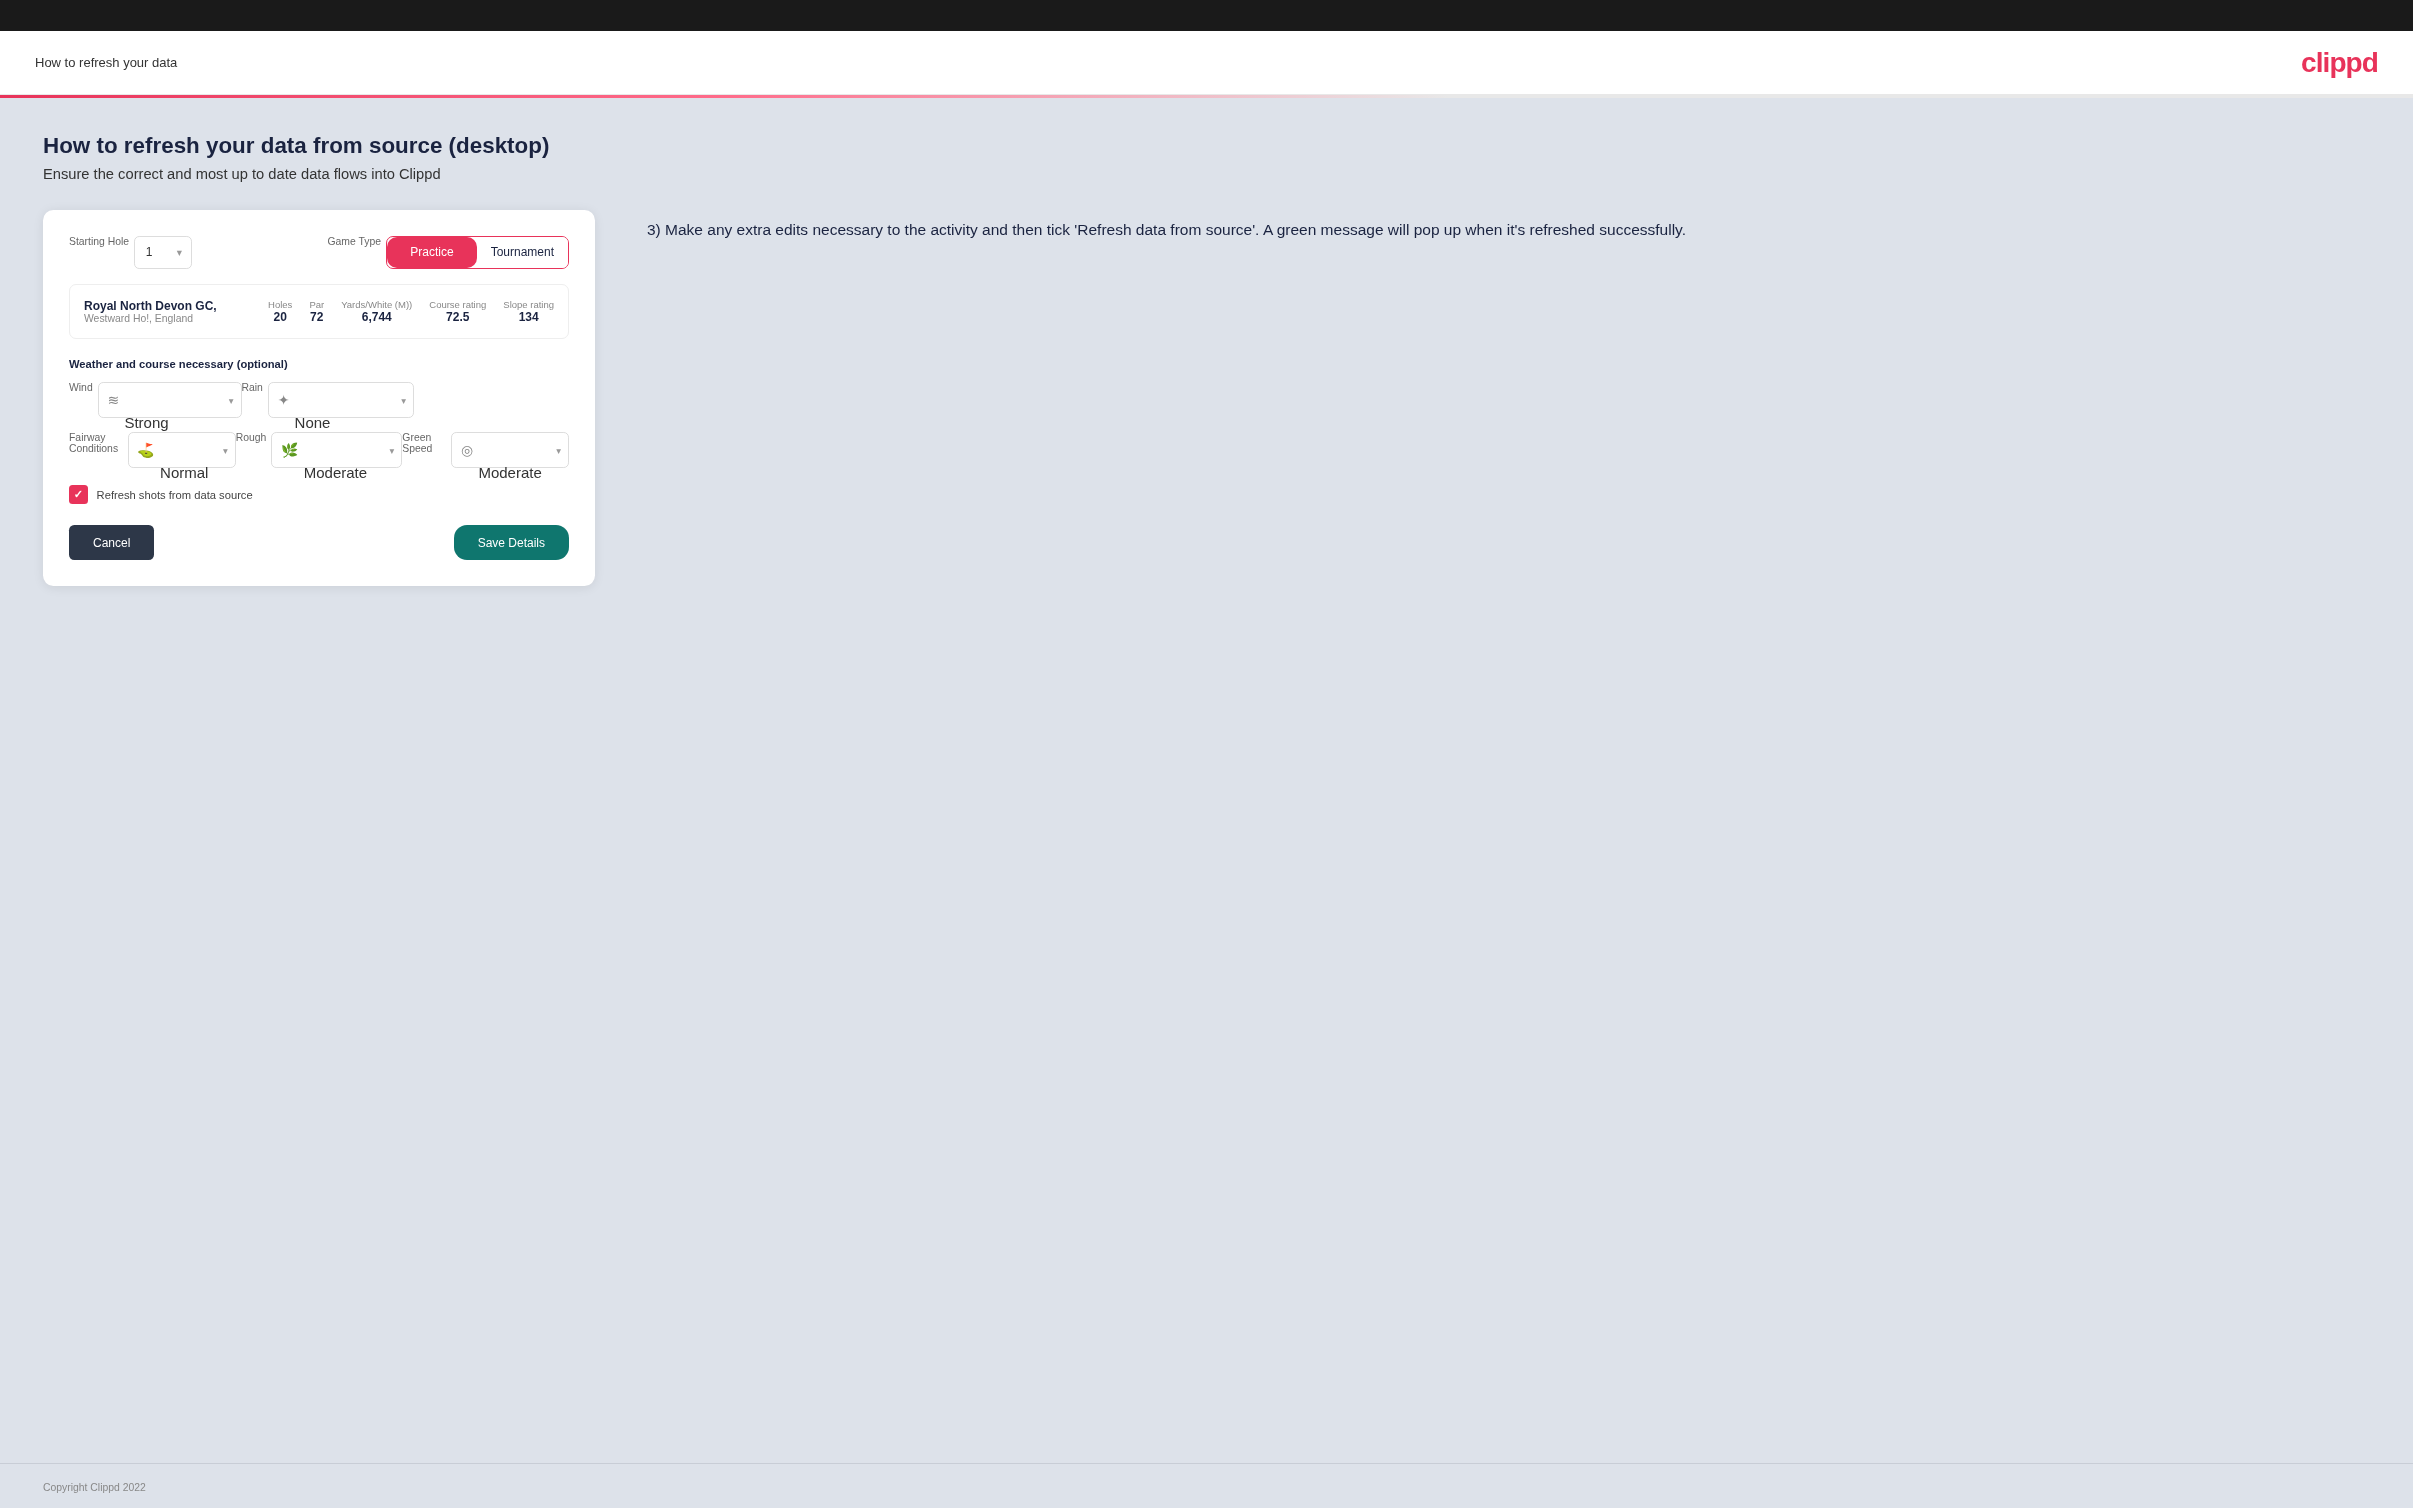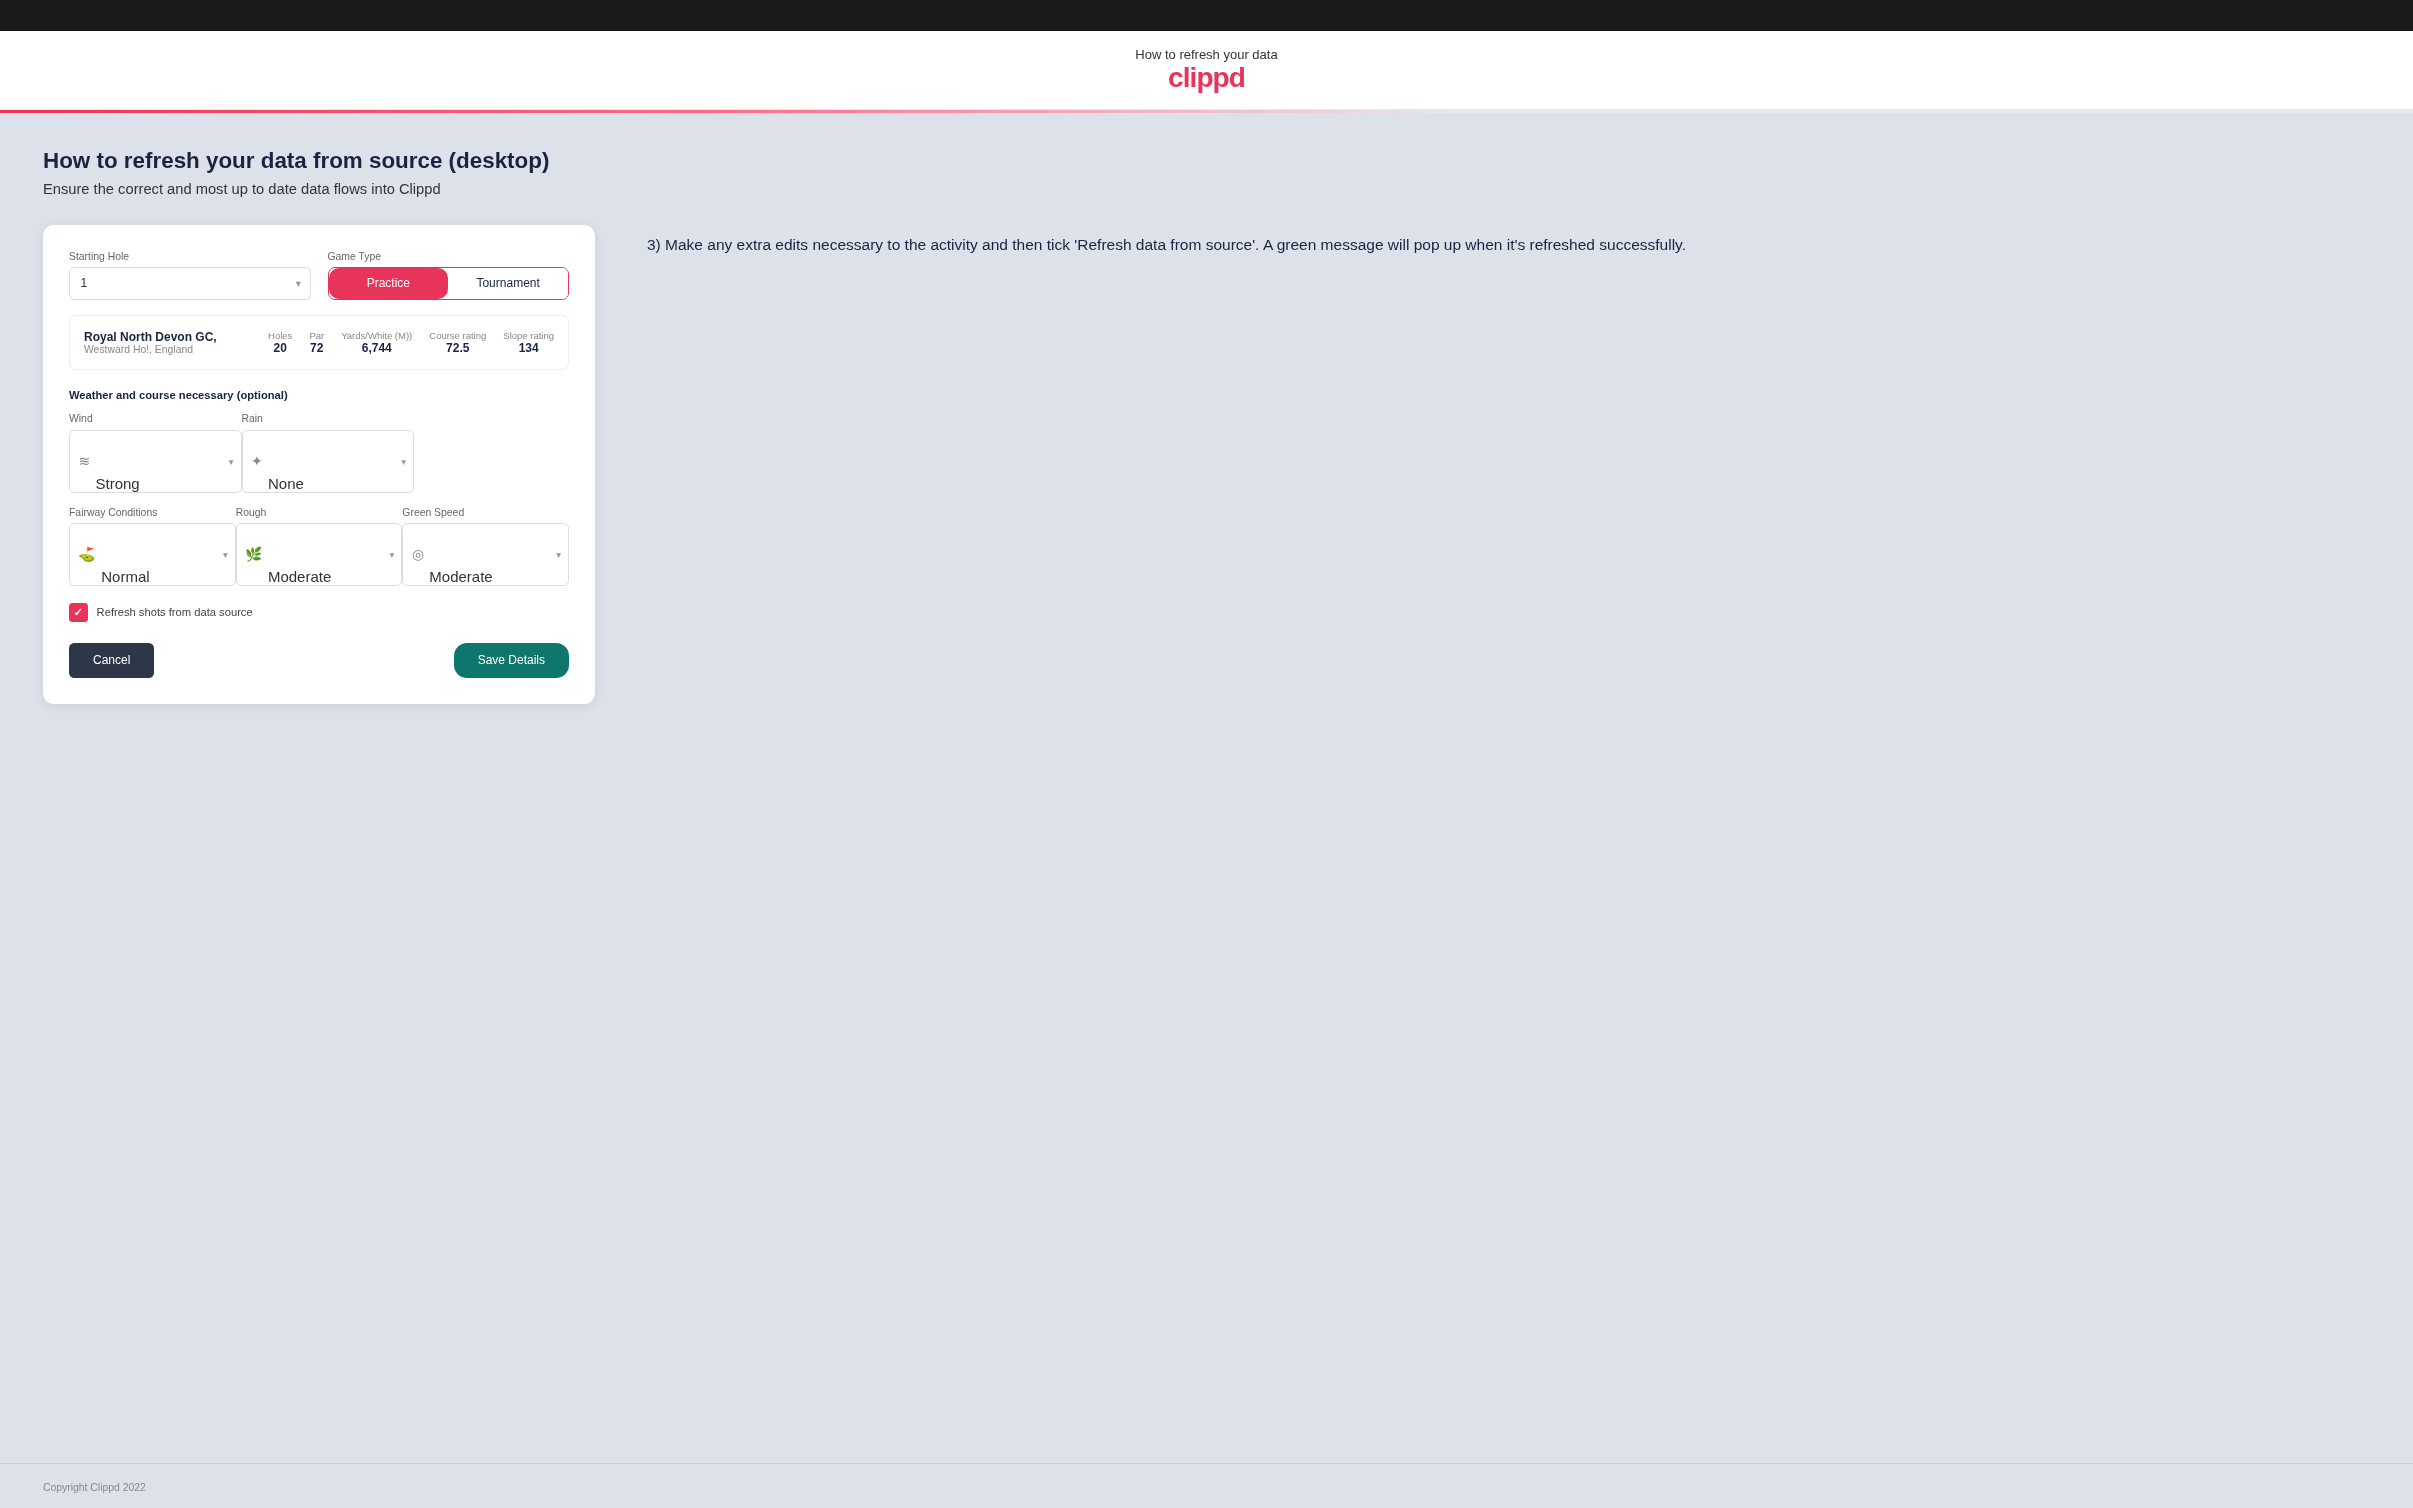--- a/index.html
+++ b/index.html
@@ -16,21 +16,20 @@
       flex-shrink: 0;
     }
     .header {
       background: #ffffff;
       padding: 15.5px 35px;
       display: flex;
       align-items: center;
       justify-content: space-between;
       border-bottom: 1.7px solid #e8e8e8;
       flex-shrink: 0;
-      flex-direction: column;
     }
     .header-title {
       font-size: 13px;
       color: #333;
     }
     .logo {
       font-size: 28px;
       font-weight: 700;
       color: #e8335a;
       letter-spacing: -0.9px;
@@ -78,21 +77,21 @@
       padding-top: 8.6px;
     }
     
     .form-row {
       display: flex;
       gap: 17px;
       margin-bottom: 15.5px;
     }
     .form-group {
       display: flex;
-      flex-direction: column;
+      flex-direction: row;
       gap: 5.2px;
       flex: 1;
     }
     .form-label {
       font-size: 10.4px;
       color: #666;
     }
     .select-wrapper {
       position: relative;
       border: 0.9px solid #ddd;

